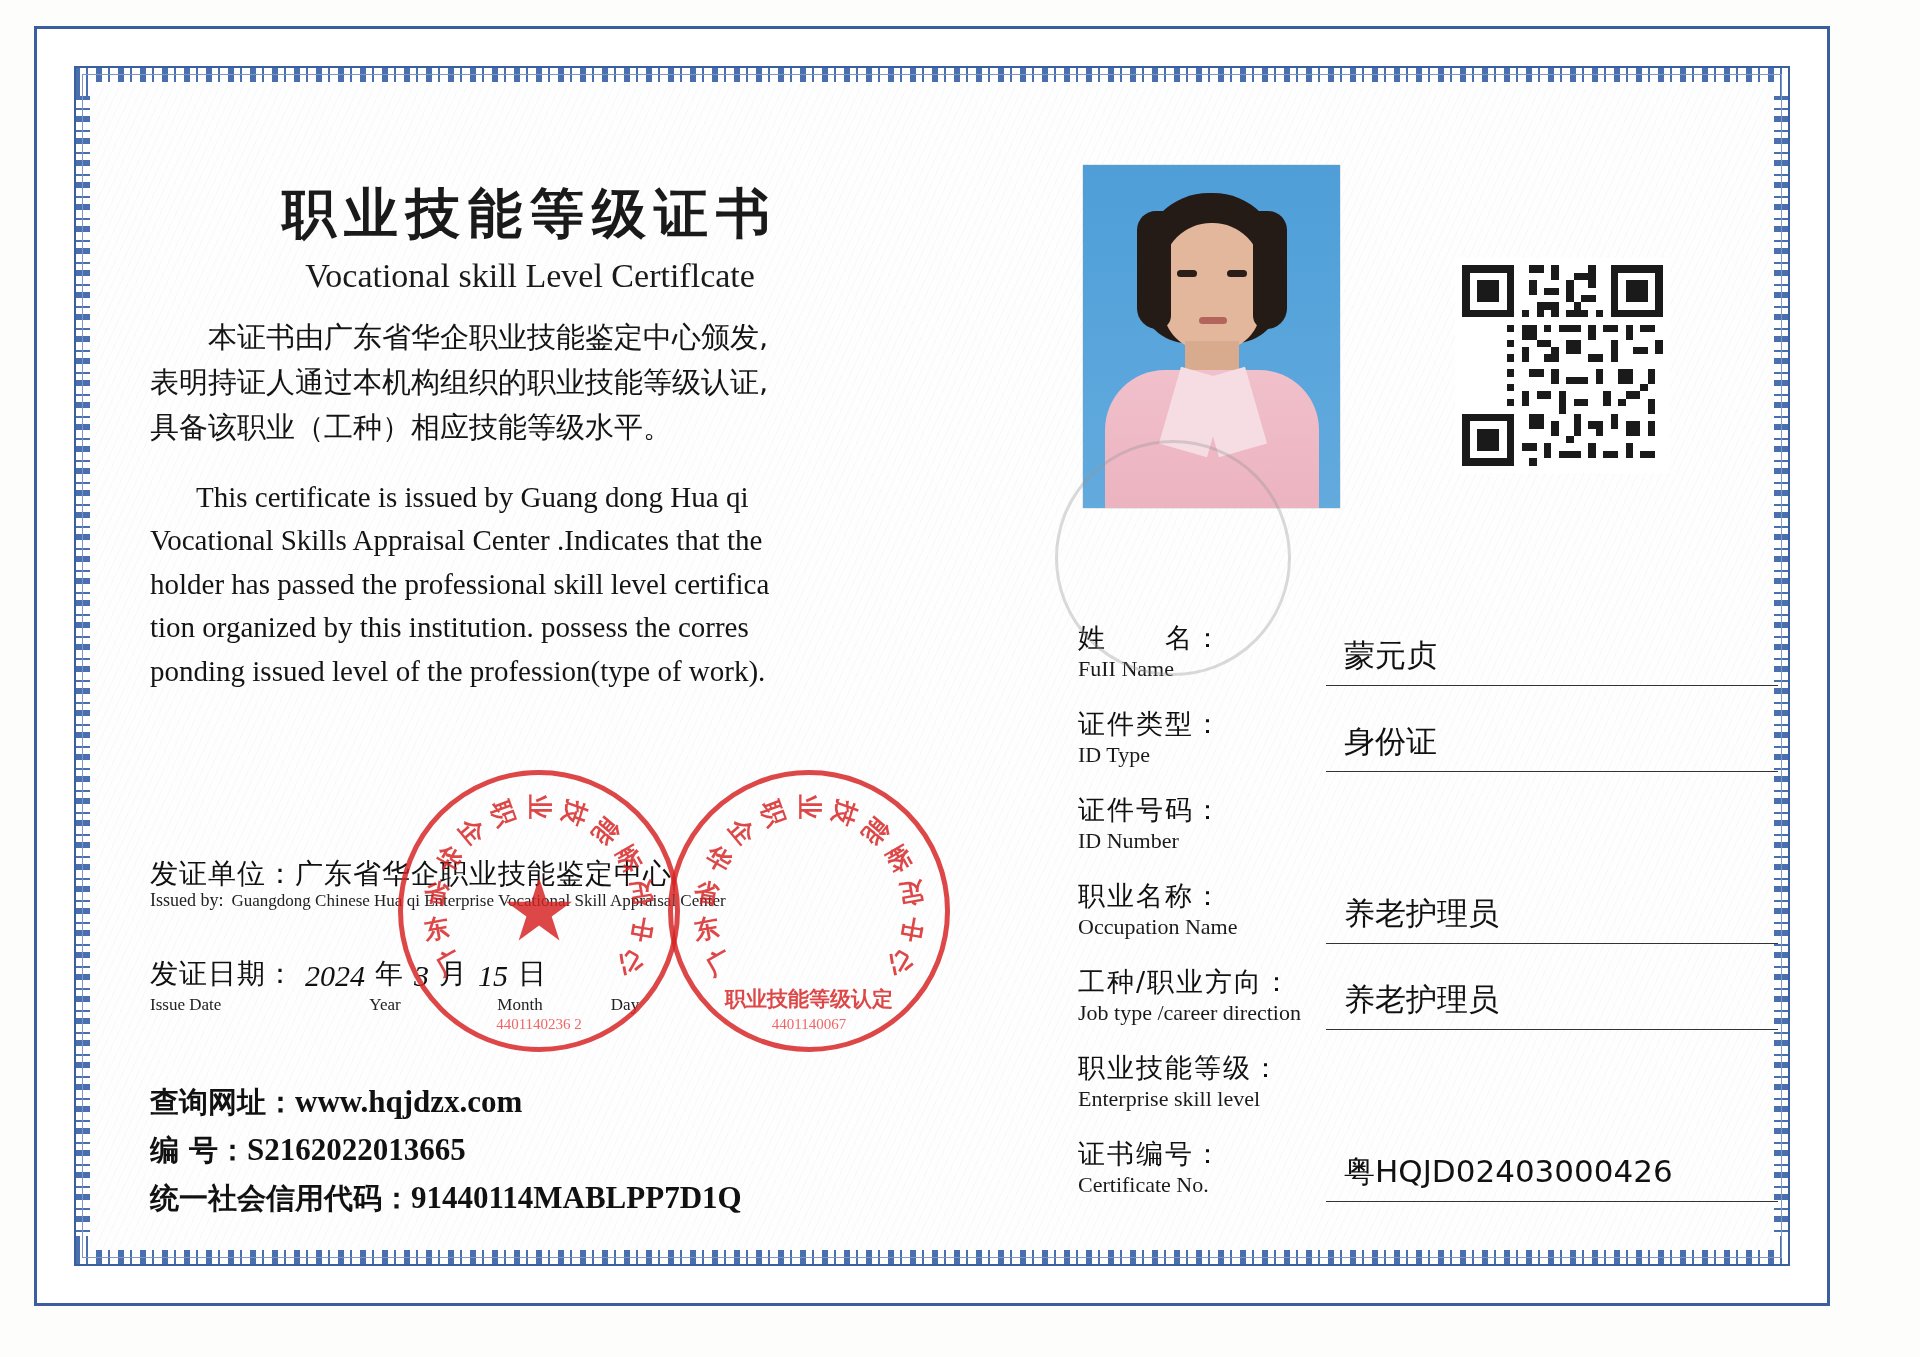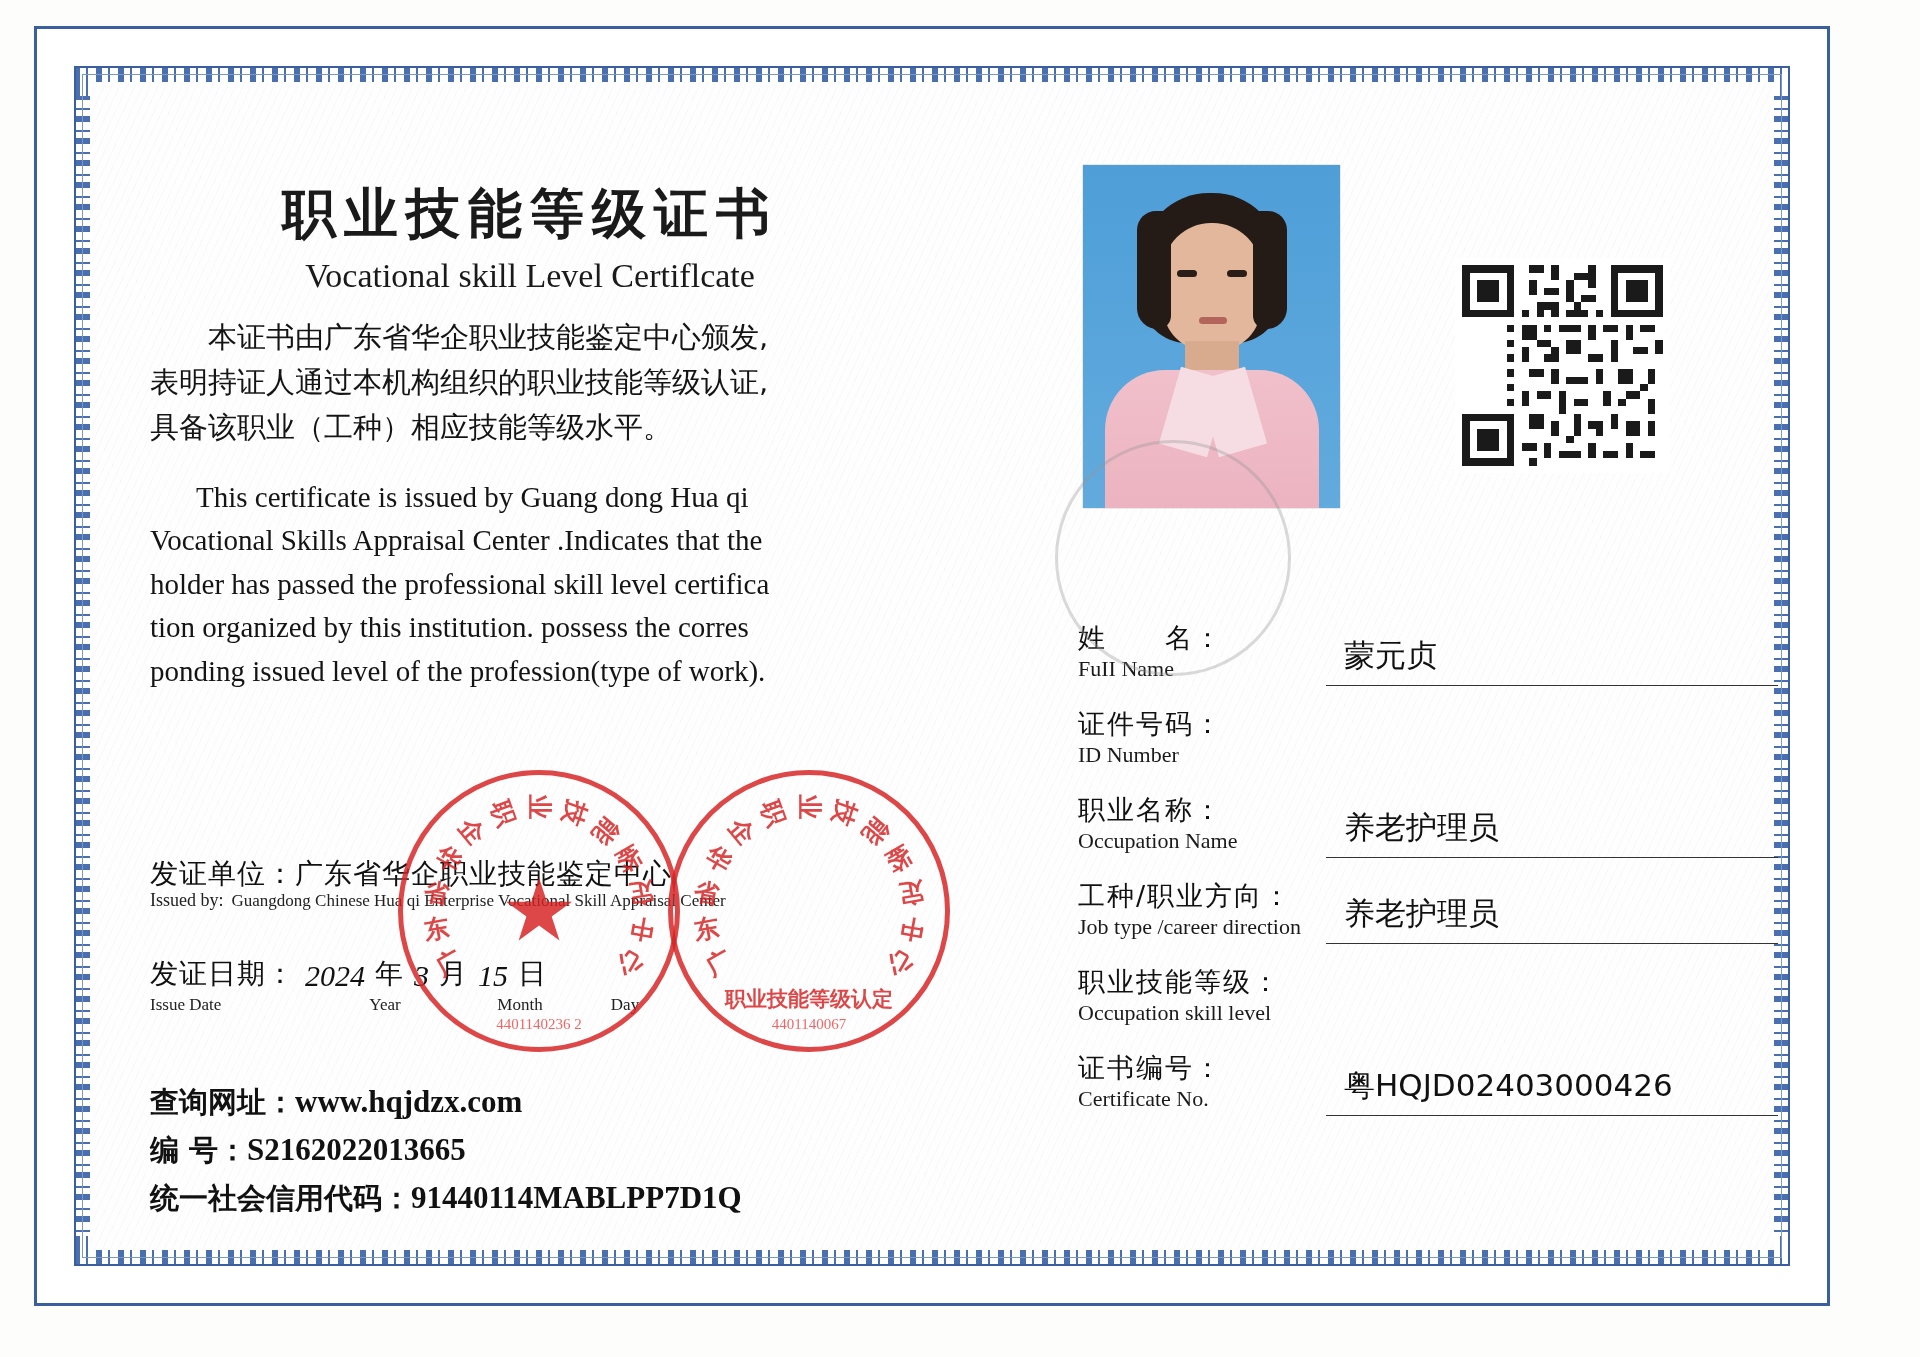--- a/index.html
+++ b/index.html
@@ -633,20 +633,27 @@
   <div class="fields">
 
     <div class="field-row">
       <div class="field-label">
         <span class="cn">姓　　名：</span>
         <span class="en">FuII Name</span>
       </div>
       <div class="field-value">蒙元贞</div>
     </div>
 
+    <div class="field-row">
+      <div class="field-label">
+        <span class="cn">证件类型：</span>
+        <span class="en">ID Type</span>
+      </div>
+      <div class="field-value">身份证</div>
+    </div>
 
     <div class="field-row">
       <div class="field-label">
         <span class="cn">证件号码：</span>
         <span class="en">ID Number</span>
       </div>
     </div>
 
     <div class="field-row">
       <div class="field-label">
@@ -660,21 +667,21 @@
       <div class="field-label">
         <span class="cn">工种/职业方向：</span>
         <span class="en">Job type /career direction</span>
       </div>
       <div class="field-value">养老护理员</div>
     </div>
 
     <div class="field-row">
       <div class="field-label">
         <span class="cn">职业技能等级：</span>
-        <span class="en">Occupation skill level</span>
+        <span class="en">Enterprise skill level</span>
       </div>
     </div>
 
     <div class="field-row">
       <div class="field-label">
         <span class="cn">证书编号：</span>
         <span class="en">Certificate No.</span>
       </div>
       <div class="field-value">粤HQJD02403000426</div>
     </div>

